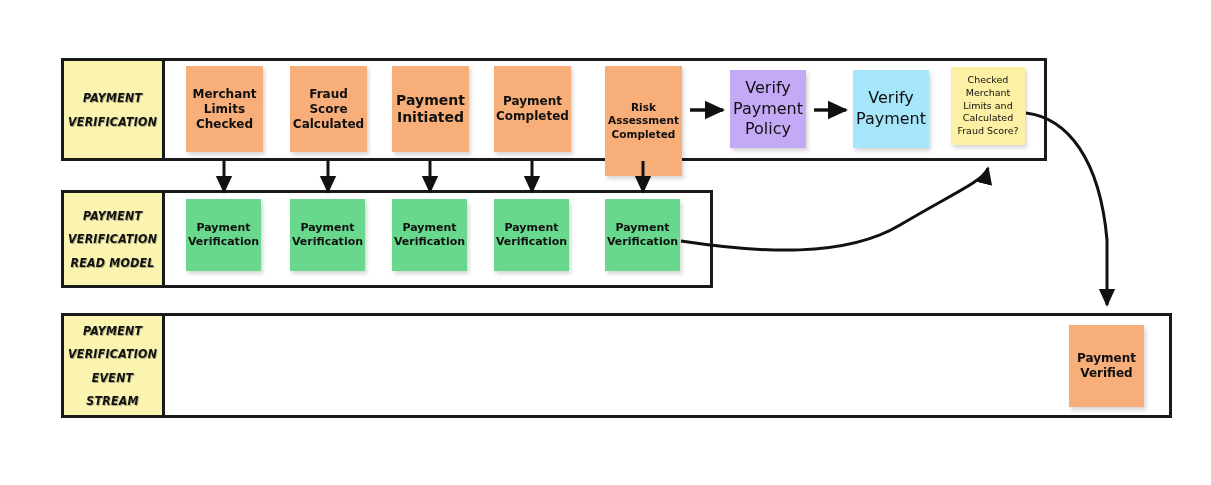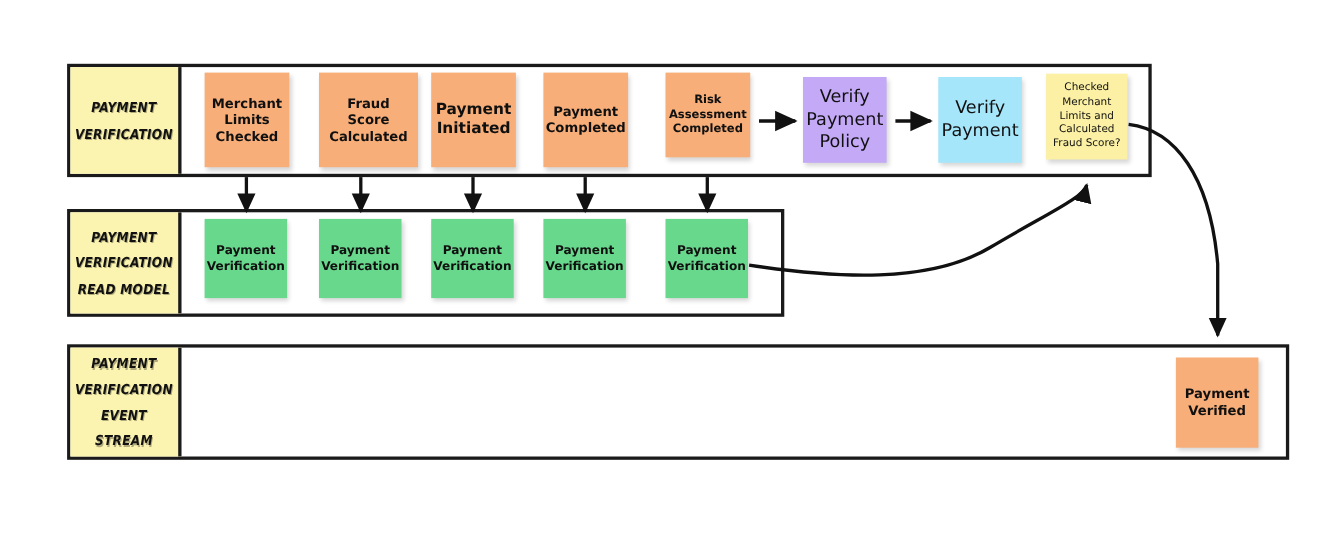--- a/index.html
+++ b/index.html
@@ -116,28 +116,28 @@
       <div class="lane-label-text">PAYMENT
 VERIFICATION
 EVENT STREAM</div>
     </div>
     <div class="lane-body"></div>
   </div>
 
   <div class="sticky event" style="left:186px; top:66px; width:77px; height:86px; font-size:12px;">Merchant
 Limits
 Checked</div>
-  <div class="sticky event" style="left:290px; top:66px; width:90px; height:86px; font-size:12px;">Fraud
+  <div class="sticky event" style="left:290px; top:66px; width:77px; height:86px; font-size:12px;">Fraud
 Score
 Calculated</div>
   <div class="sticky event" style="left:392px; top:66px; width:77px; height:86px; font-size:14px;">Payment
 Initiated</div>
   <div class="sticky event" style="left:494px; top:66px; width:77px; height:86px; font-size:12px;">Payment
 Completed</div>
-  <div class="sticky event" style="left:605px; top:66px; width:77px; height:77px; font-size:10.5px;">Risk
+  <div class="sticky event" style="left:605px; top:66px; width:77px; height:110px; font-size:10.5px;">Risk
 Assessment
 Completed</div>
   <div class="sticky policy" style="left:730px; top:70px; width:76px; height:78px;">Verify
 Payment
 Policy</div>
   <div class="sticky command" style="left:853px; top:70px; width:76px; height:78px;">Verify
 Payment</div>
   <div class="sticky question" style="left:951px; top:67px; width:74px; height:78px;">Checked
 Merchant
 Limits and

